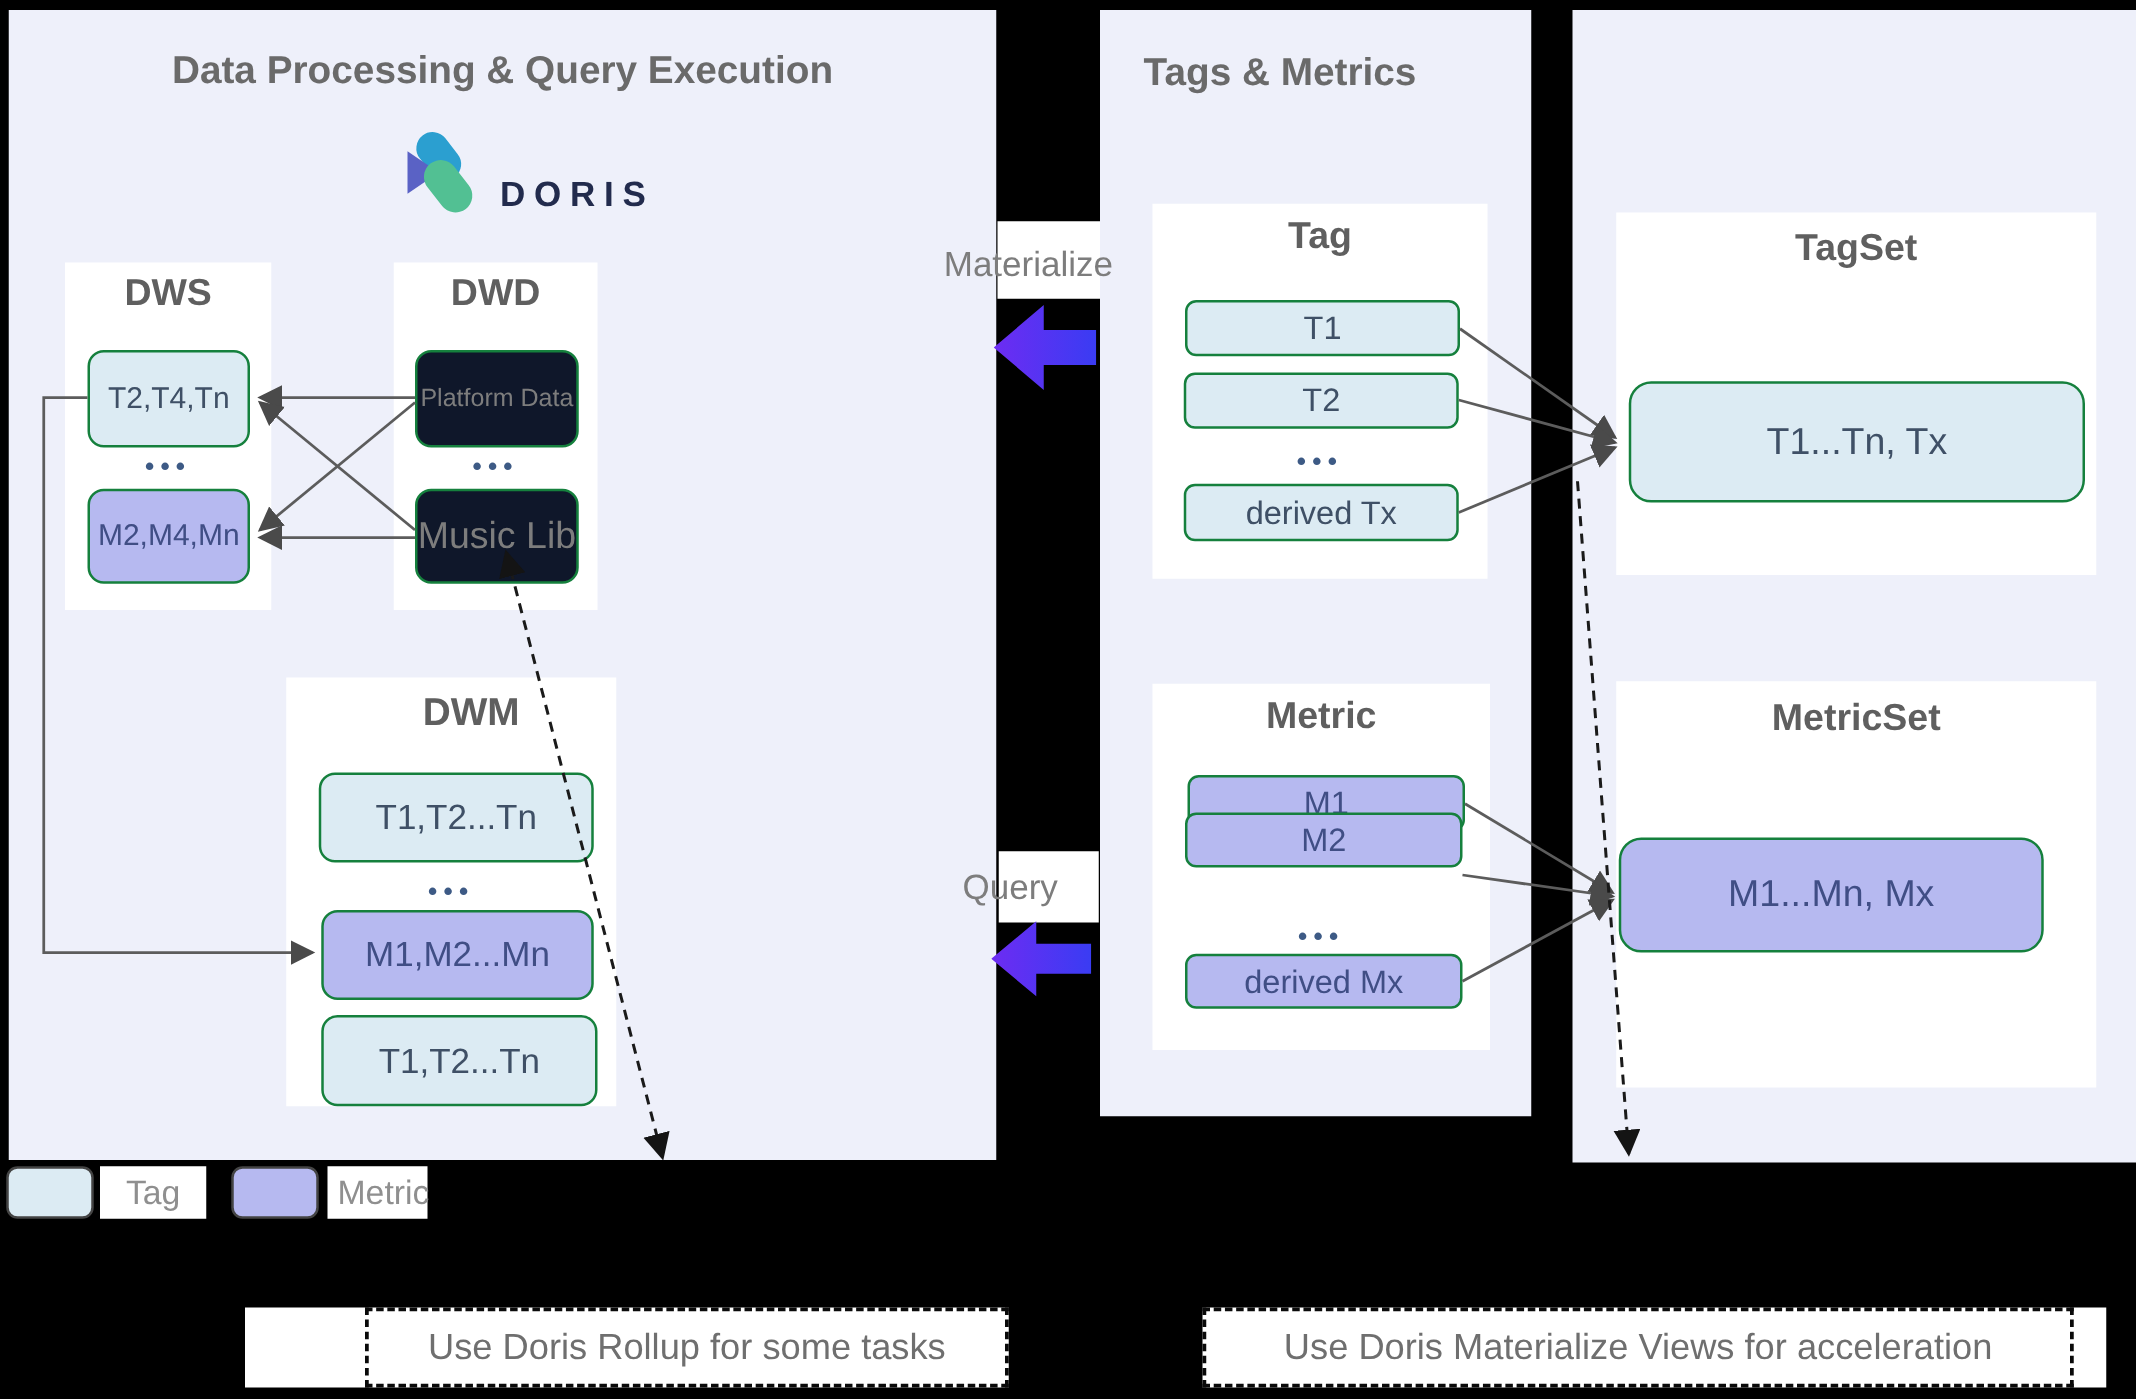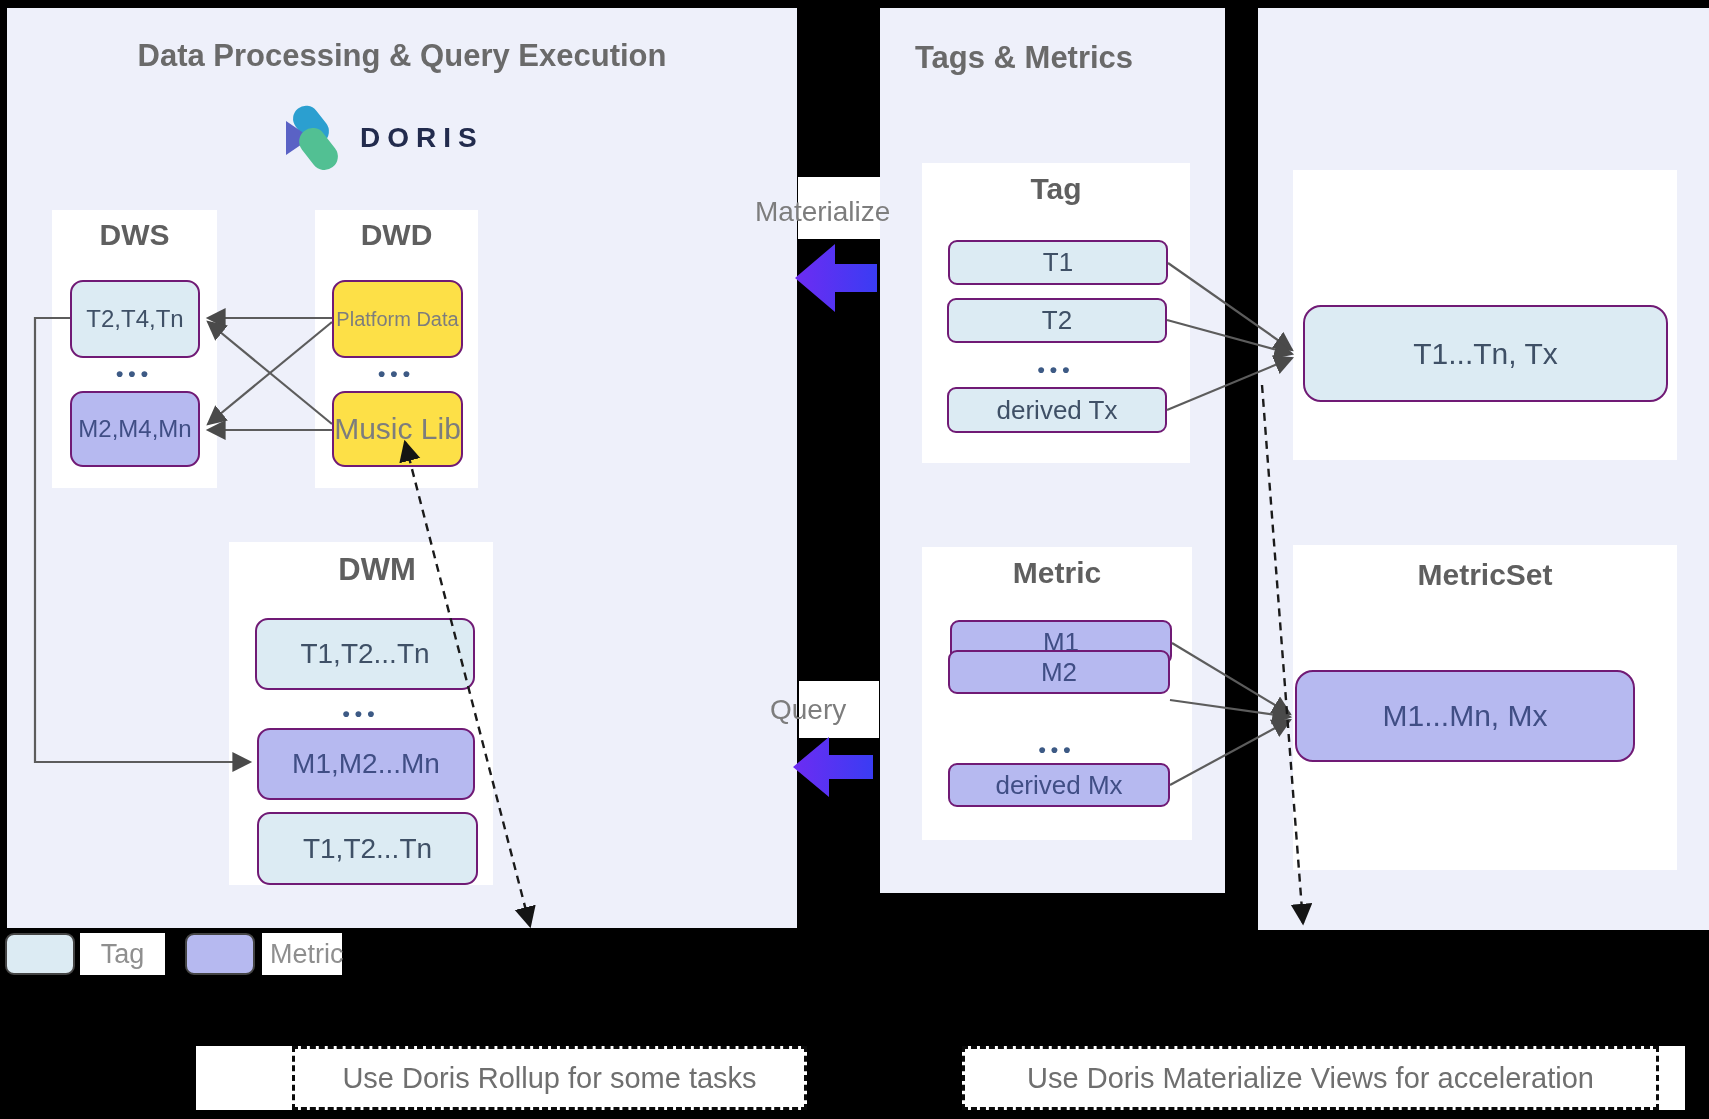--- a/index.html
+++ b/index.html
@@ -5,34 +5,34 @@
   html,body{margin:0;padding:0;background:#000;}
   #stage{
     position:relative;width:1709px;height:1119px;background:#000;overflow:hidden;
     font-family:"Liberation Sans", sans-serif;
   }
   .panel{position:absolute;background:#eef0fa;}
   .wbox{position:absolute;background:#ffffff;}
   .panel-title{position:absolute;color:#6a6a6a;font-weight:bold;font-size:31px;text-align:center;}
   .sect-title{position:absolute;color:#5f5f5f;font-size:30px;text-align:center;font-weight:600;}
   .node{position:absolute;display:flex;align-items:center;justify-content:center;
-        border:2px solid #701a75;border-radius:13px;box-sizing:border-box;white-space:nowrap;}
+        border:2px solid #15803d;border-radius:13px;box-sizing:border-box;white-space:nowrap;}
   .tagfill{background:#dcebf3;color:#3f5066;}
   .metricfill{background:#b6b9f0;color:#404e85;}
-  .dwdfill{background:#fde047;color:#7d7d7d;text-align:right;}
+  .dwdfill{background:#0f172a;color:#7d7d7d;text-align:right;}
   .dots{position:absolute;color:#3d5a85;font-size:21px;font-weight:bold;letter-spacing:5px;text-align:center;}
   .gap-strip{position:absolute;background:#ffffff;}
   .flow-label{position:absolute;color:#7d7d7d;font-size:28px;z-index:6;}
   .note-white{position:absolute;background:#ffffff;}
   .note-dash{position:absolute;border:3px dashed #0a0a0a;box-sizing:border-box;}
   .note-text{position:absolute;color:#6f6f6f;font-size:29px;display:flex;align-items:center;justify-content:center;}
   .legend-label{position:absolute;background:#ffffff;color:#8f8f8f;font-size:27px;
         display:flex;align-items:center;white-space:nowrap;overflow:visible;}
   #connectors{position:absolute;left:0;top:0;z-index:5;pointer-events:none;}
-  .logo-wrap{position:absolute;display:flex;align-items:center;}
+  .logo-wrap{position:absolute;display:flex;align-items:flex-end;margin-left:40px;}
   .logo-mark{position:relative;width:54px;height:68px;}
   .logo-blue{position:absolute;left:12px;top:0px;width:26px;height:42px;border-radius:13px;
         transform:rotate(-38deg);background:#2b9fd0;}
   .logo-purple{position:absolute;left:0px;top:17px;width:0;height:0;
         border-top:17px solid transparent;border-bottom:17px solid transparent;border-left:25px solid #5a62c5;}
   .logo-green{position:absolute;left:19px;top:22px;width:27px;height:46px;border-radius:14px;
         transform:rotate(-38deg);background:#52c093;}
   .logo-text{font-size:28px;font-weight:bold;color:#222b4d;letter-spacing:7px;margin-left:20px;}
   .arrow-wrap{position:absolute;z-index:6;}
 </style>
@@ -84,20 +84,21 @@
   <div class="node tagfill" style="left:947px;top:387px;width:220px;height:46px;font-size:26px;border-radius:9px">derived Tx</div>
 
   <div class="wbox" style="left:922px;top:547px;width:270px;height:293px"></div>
   <div class="sect-title" style="left:922px;top:556px;width:270px">Metric</div>
   <div class="node metricfill" style="left:950px;top:620px;width:222px;height:45px;font-size:26px;border-radius:9px">M1</div>
   <div class="node metricfill" style="left:948px;top:650px;width:222px;height:44px;font-size:26px;border-radius:9px">M2</div>
   <div class="dots" style="left:922px;top:738px;width:270px">•••</div>
   <div class="node metricfill" style="left:948px;top:763px;width:222px;height:44px;font-size:26px;border-radius:9px">derived Mx</div>
 
   <div class="wbox" style="left:1293px;top:170px;width:384px;height:290px"></div>
+  <div class="sect-title" style="left:1293px;top:182px;width:384px">TagSet</div>
   <div class="node tagfill" style="left:1303px;top:305px;width:365px;height:97px;font-size:30px;border-radius:18px">T1...Tn, Tx</div>
 
   <div class="wbox" style="left:1293px;top:545px;width:384px;height:325px"></div>
   <div class="sect-title" style="left:1293px;top:558px;width:384px">MetricSet</div>
   <div class="node metricfill" style="left:1295px;top:670px;width:340px;height:92px;font-size:30px;border-radius:18px">M1...Mn, Mx</div>
 
   <div class="gap-strip" style="left:798px;top:177px;width:82px;height:62px"></div>
   <div class="flow-label" style="left:755px;top:196px;width:175px">Materialize</div>
   <div class="arrow-wrap" style="left:795px;top:242px;width:82px;height:72px">
     <svg width="82" height="72" viewBox="0 0 82 72">

